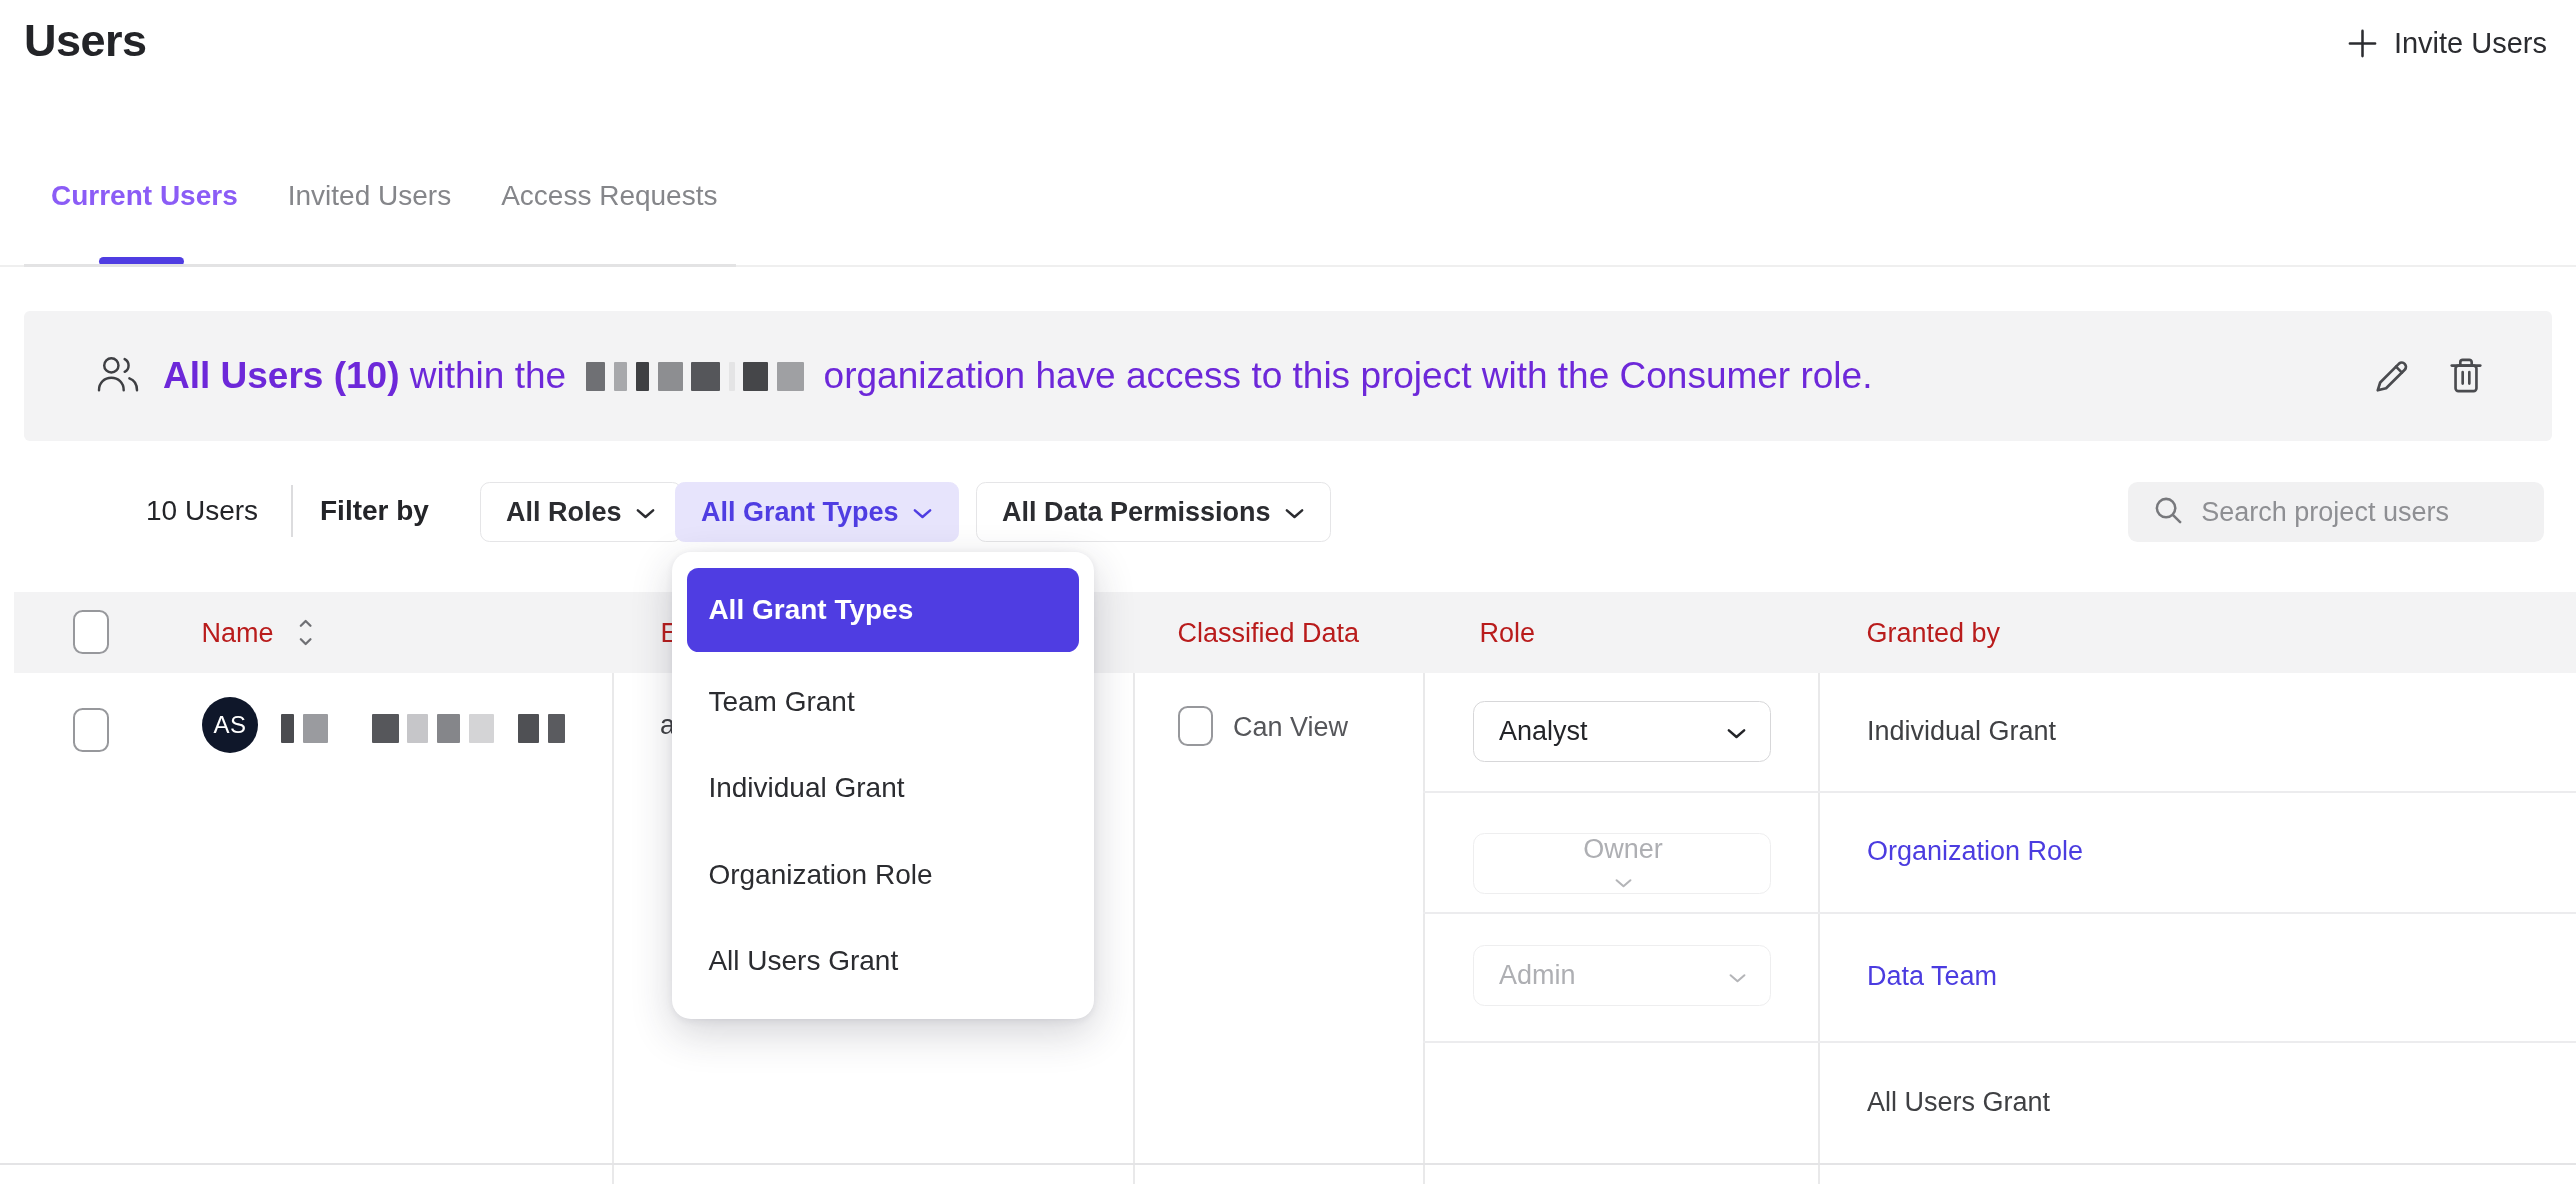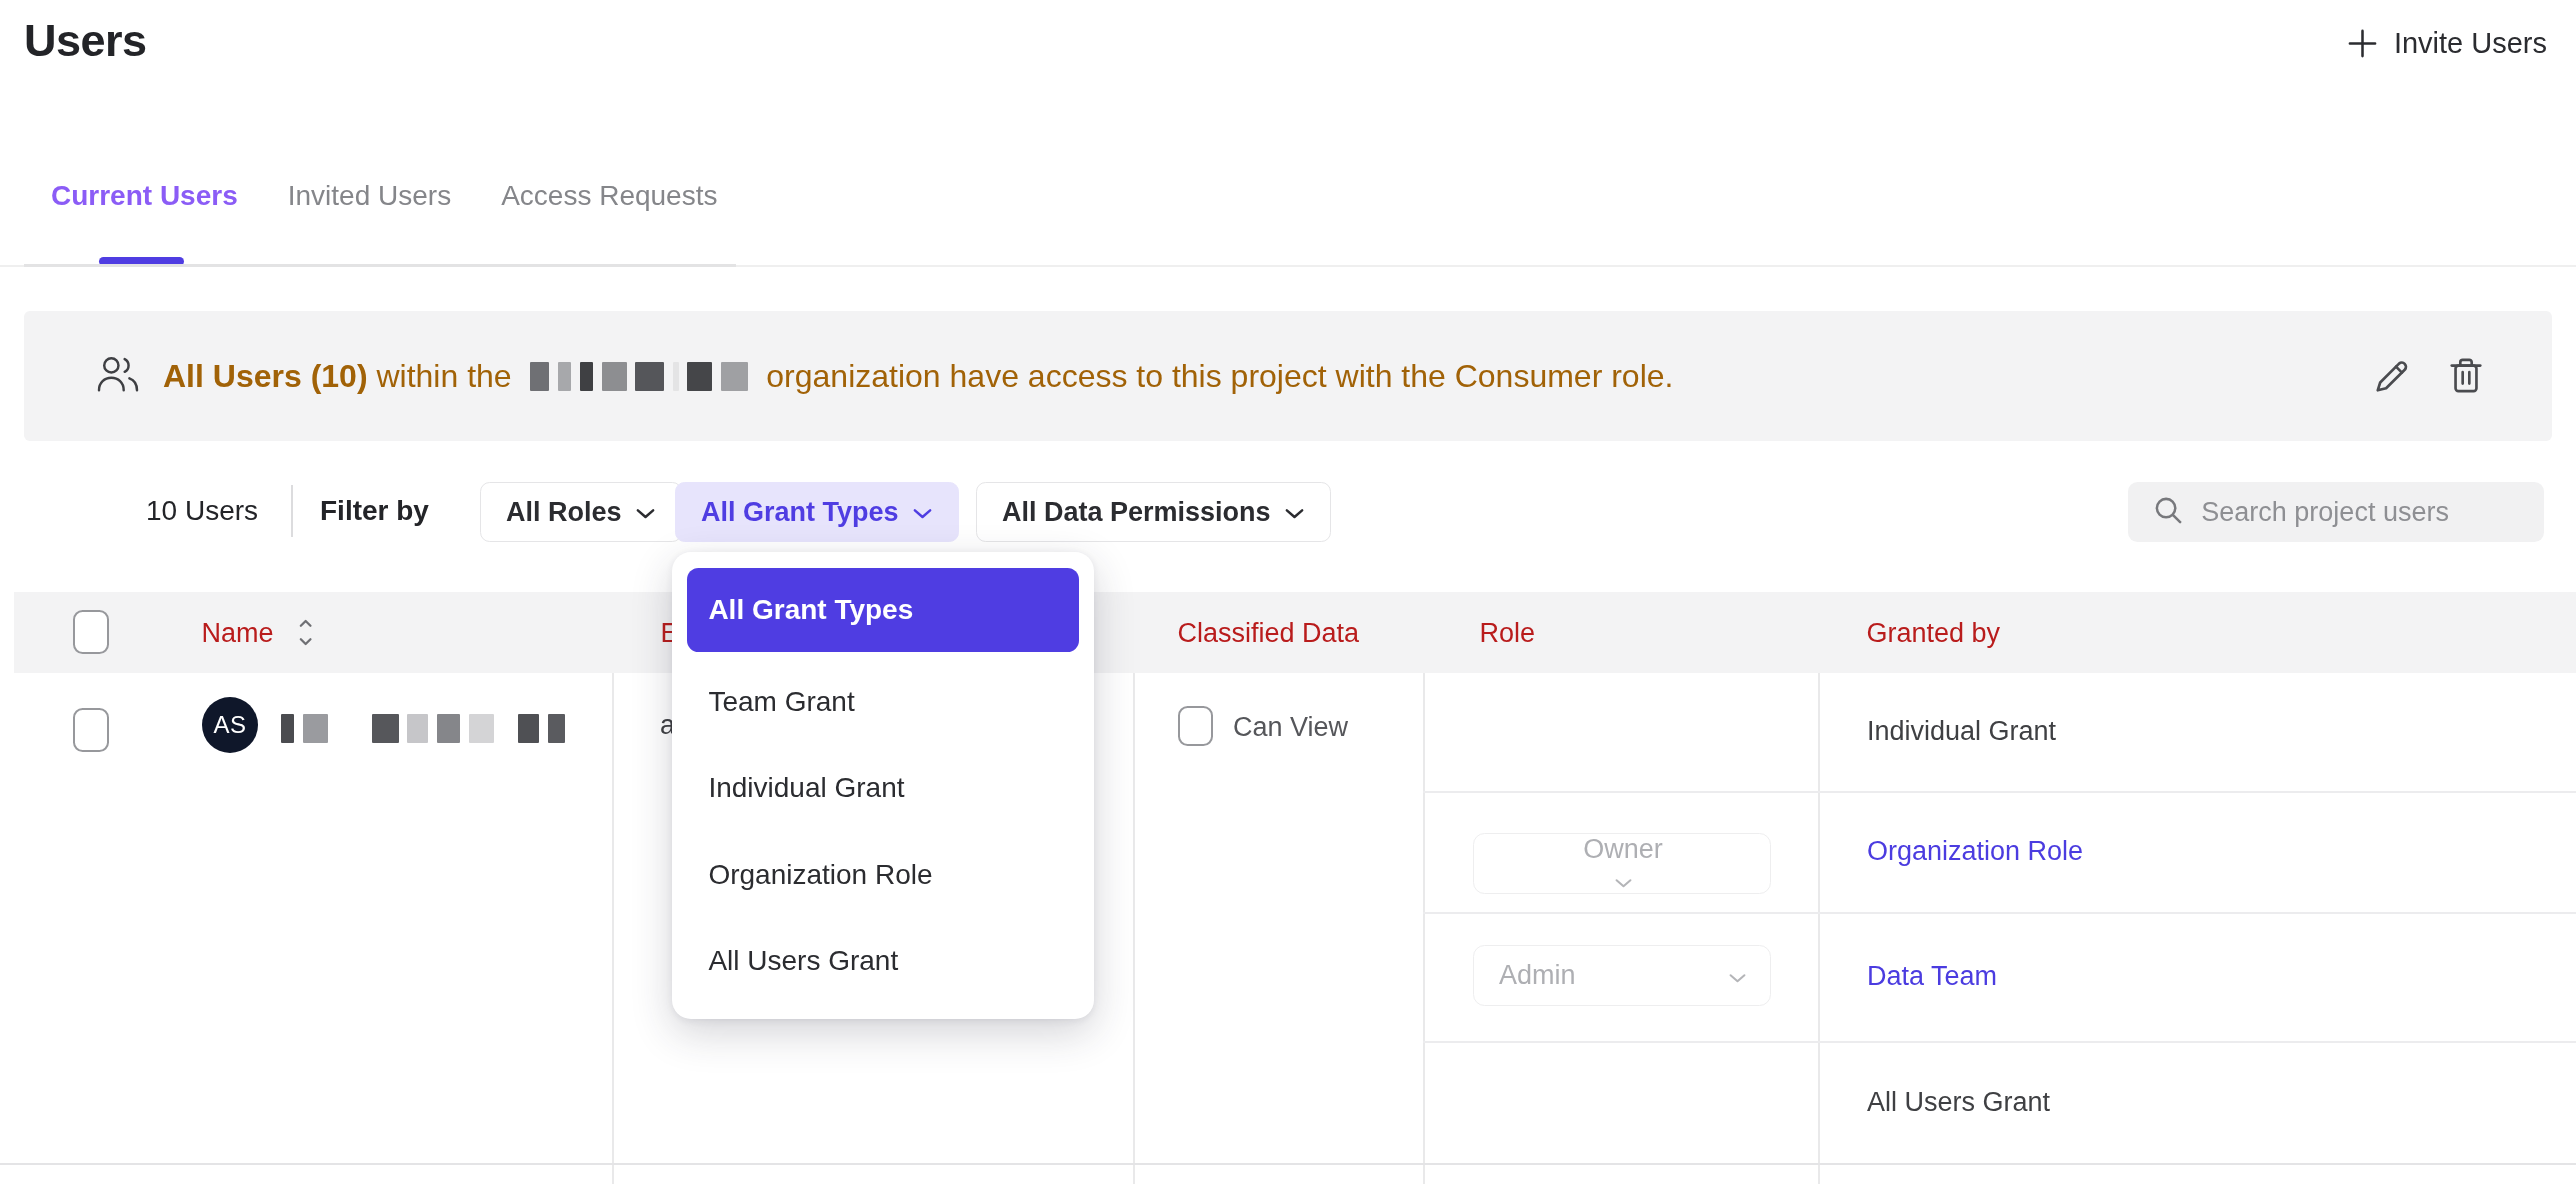--- a/index.html
+++ b/index.html
@@ -18,21 +18,21 @@
   .tabs { left:51px; top:180px; display:flex; gap:50px; font-size:28px; }
   .tab { color:#85868a; cursor:pointer; padding-bottom:9.6px; }
   .tab.active { color:#8b5cf6; font-weight:600; }
   .tab-underline { left:99px; top:257px; width:85px; height:8.6px; border-radius:4.8px; background:#4f3de2; }
   .tabs-border-full { left:0; top:265px; width:2576px; height:1.9px; background:#efefef; }
   .tabs-border-seg { left:24px; top:264px; width:712px; height:2.9px; background:#e3e3e4; }
 
   
   .banner { left:24px; top:311px; width:2528px; height:130px; background:#f3f3f4; border-radius:5.8px; display:flex; align-items:center; padding-left:72px; }
   .banner .people { margin-right:23px; flex:none; }
-  .banner-text { font-size:32px; color:#a16207; display:flex; align-items:center; white-space:pre;text-align:center; }
+  .banner-text { font-size:37px; color:#6d28d9; display:flex; align-items:center; white-space:pre;text-align:center; }
   .banner-text b { font-weight:700; }
   .banner-actions { position:absolute; right:67px; top:0; height:130px; display:flex; align-items:center; gap:35px; }
   .icon-btn { cursor:pointer; display:flex; }
 
   
   .redact { display:inline-flex; align-items:center; gap:8.6px; height:33px; margin:0 9.6px; }
   .redact i { display:inline-block; height:29px; border-radius:1px; }
 
   
   .users-count { left:146px; top:495px; font-size:28px; font-weight:400; color:#232428; }
@@ -197,20 +197,26 @@
       <i style="width:25px;background:#d4d4d6"></i>
       <i style="width:7.7px;background:#fff"></i>
       <i style="width:21px;background:#4f5054"></i>
       <i style="width:17.3px;background:#5a5b5f"></i>
     </span>
   <span class="abs email-cell">a</span>
 
   <span class="checkbox sm" style="left:1178px; top:706px;"></span>
   <span class="abs canview-label">Can View</span>
 
+  <div class="abs role-select" style="top:701px;">
+    <span>Analyst</span>
+    <span><svg width="21" height="13.4" viewBox="0 0 22 14" fill="none" stroke="#232428" stroke-width="2.6" stroke-linecap="round" stroke-linejoin="round">
+          <path d="M3 3.5l8 7 8-7"></path>
+        </svg></span>
+  </div>
   <div class="abs role-select disabled" style="top:833px;flex-direction:column;">
     <span>Owner</span>
     <span><svg width="19" height="12.5" viewBox="0 0 22 14" fill="none" stroke="#b4b5b8" stroke-width="2.4" stroke-linecap="round" stroke-linejoin="round">
           <path d="M3 3.5l8 7 8-7"></path>
         </svg></span>
   </div>
   <div class="abs role-select disabled" style="top:945px;">
     <span>Admin</span>
     <span><svg width="19" height="12.5" viewBox="0 0 22 14" fill="none" stroke="#b4b5b8" stroke-width="2.4" stroke-linecap="round" stroke-linejoin="round">
           <path d="M3 3.5l8 7 8-7"></path>

